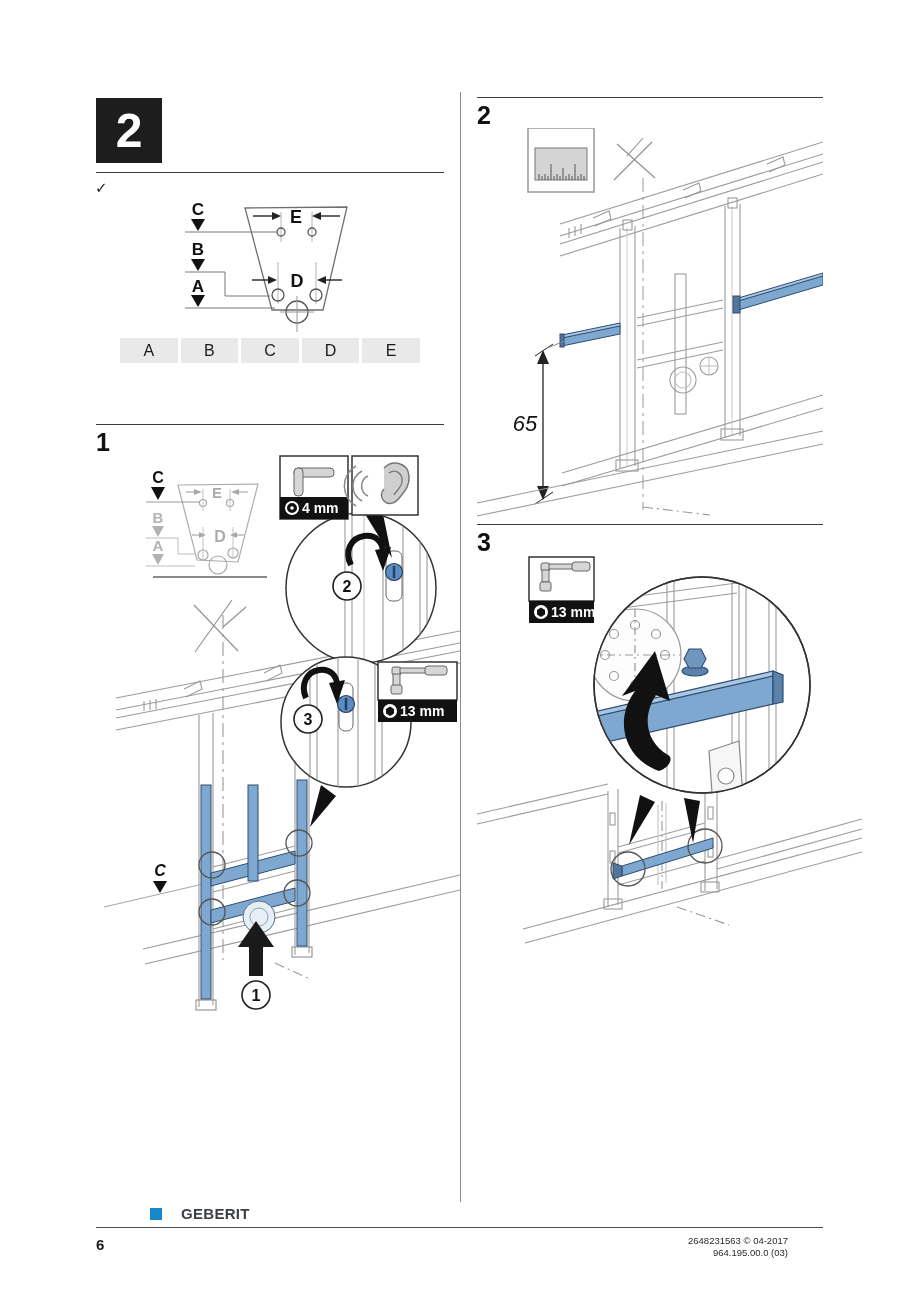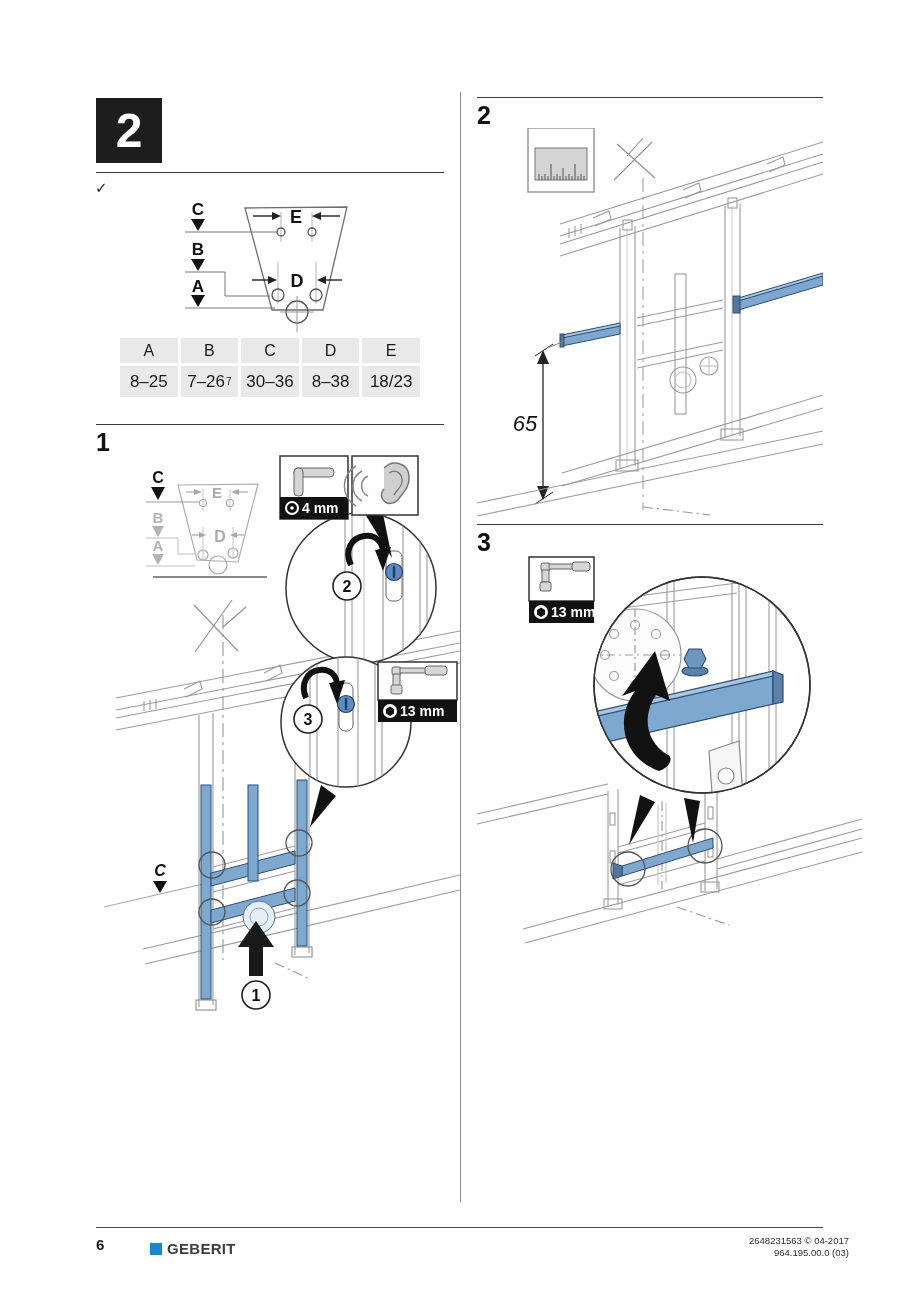--- a/index.html
+++ b/index.html
@@ -16,24 +16,24 @@
   
   .spec-table{position:absolute;left:120px;top:338px;width:300px;display:grid;grid-template-rows:25px 31px;row-gap:3px;}
   .spec-row{display:grid;grid-template-columns:repeat(5,1fr);column-gap:3px;}
   .spec-cell{background:#e9e9e9;display:flex;align-items:center;justify-content:center;
         font-size:16px;color:#1a1a1a;}
   .spec-row.hdr .spec-cell{font-size:16px;}
   .spec-row.val .spec-cell{font-size:17px;}
   .spec-cell sup{font-size:10px;line-height:0;margin-left:1px;}
   
   .footer-pagenum{position:absolute;left:96px;top:1236px;font-size:15px;font-weight:bold;}
-  .brand{position:absolute;left:150px;top:1240px;display:flex;align-items:center;gap:5px;}
+  .brand{position:absolute;left:150px;top:1205px;display:flex;align-items:center;gap:19px;}
   .brand-square{width:12px;height:12px;background:#1789ca;}
   .brand-text{font-size:15px;font-weight:bold;color:#3b3e43;letter-spacing:0.3px;}
-  .doc-info{position:absolute;left:629px;top:1235px;width:220px;text-align:right;
+  .doc-info{position:absolute;left:568px;top:1235px;width:220px;text-align:right;
         font-size:9.5px;line-height:12px;color:#2a2a2a;}
   svg text{font-family:"Liberation Sans","DejaVu Sans",sans-serif;}
 </style>
 </head>
 <body>
 
 <div class="page">
 
   <div class="chapter-box">
     <span>2</span>
@@ -92,30 +92,20 @@
     <line x1="5" y1="112" x2="95" y2="112" stroke="#777" stroke-width="1"></line>
   </svg>
 
   <div class="spec-table">
     <div class="spec-row hdr">
       <div class="spec-cell">A</div>
       <div class="spec-cell">B</div>
       <div class="spec-cell">C</div>
       <div class="spec-cell">D</div>
       <div class="spec-cell">E</div>
-    </div>
-    <div class="spec-row val">
-      <div class="spec-cell">8–25</div>
-      <div class="spec-cell">
-          <span>7–26</span>
-          <sup>7</sup>
-        </div>
-      <div class="spec-cell">30–36</div>
-      <div class="spec-cell">8–38</div>
-      <div class="spec-cell">18/23</div>
     </div>
   </div>
 
   <div class="rule" style="left:96px;top:424px;width:348px;"></div>
   <div class="section-label" style="left:96px;top:428px;">1</div>
 
   <svg class="abs" style="left:96px;top:455px;" width="364" height="560" viewBox="0 0 364 560">
     <defs>
       <clipPath id="c2clip">
           <circle cx="265" cy="133" r="75"></circle>

